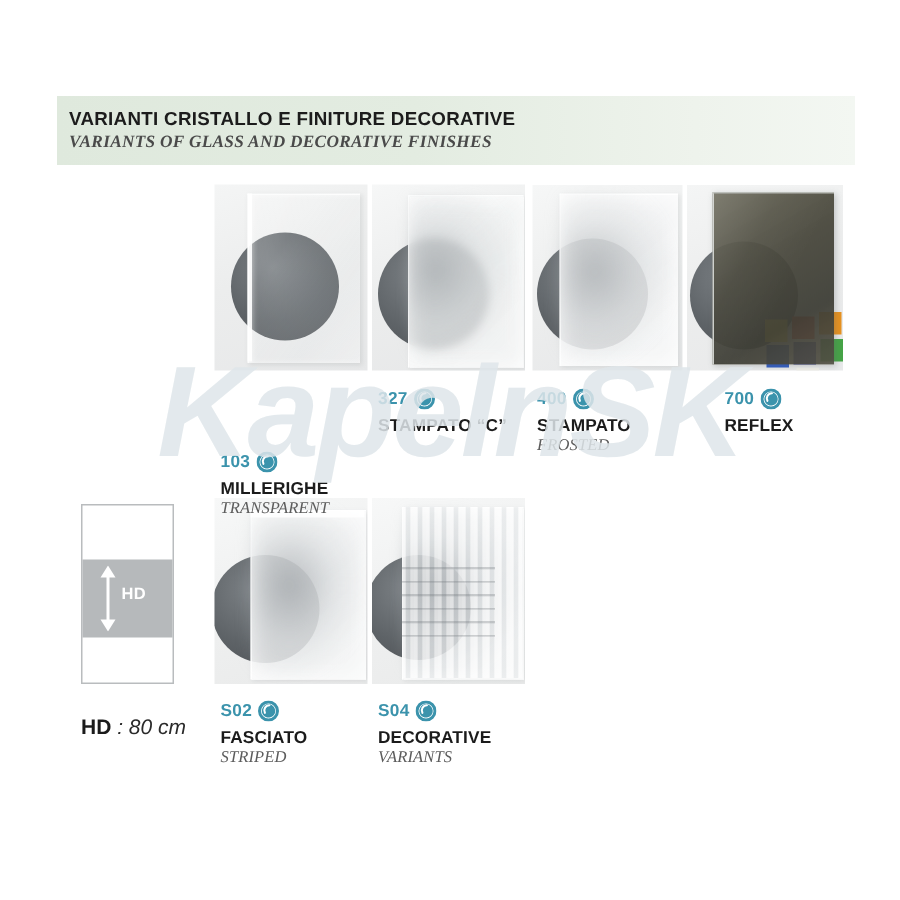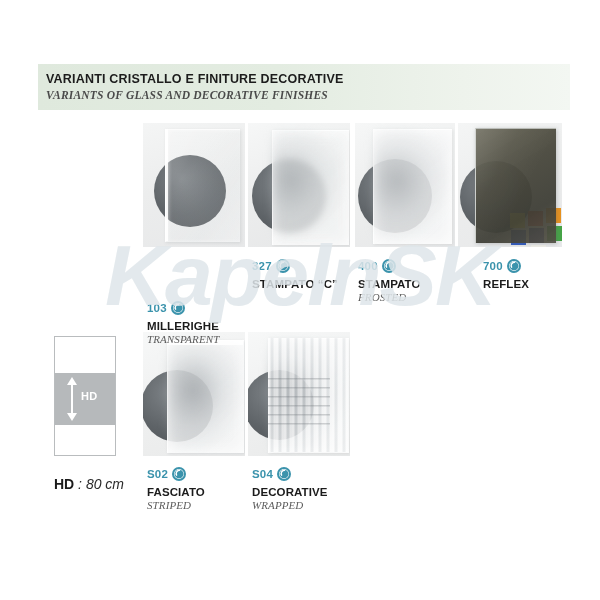--- a/index.html
+++ b/index.html
@@ -355,14 +355,14 @@
 <div class="label-block" style="left:252px; top:466px;">
   <div class="code-row">
     <span class="code-text">S04</span>
     <svg class="swirl-icon" width="14" height="14" viewBox="0 0 14 14">
       <circle cx="7" cy="7" r="6" fill="none" stroke="#3b93ac" stroke-width="2"></circle>
       <path d="M7 2.4 A4.6 4.6 0 0 1 11.2 8.6 A4.6 4.6 0 0 1 3.4 9.6 A4.6 4.6 0 0 1 7 2.4 Z" fill="#3b93ac"></path>
       <path d="M7.6 3.2 A3.4 3.4 0 0 0 4.6 8.2" fill="none" stroke="#ffffff" stroke-width="1.4" stroke-linecap="round"></path>
     </svg>
   </div>
   <div class="name-text">DECORATIVE</div>
-  <div class="sub-text">WRAPPED</div>
+  <div class="sub-text">VARIANTS</div>
 </div>
 
 </body></html>

